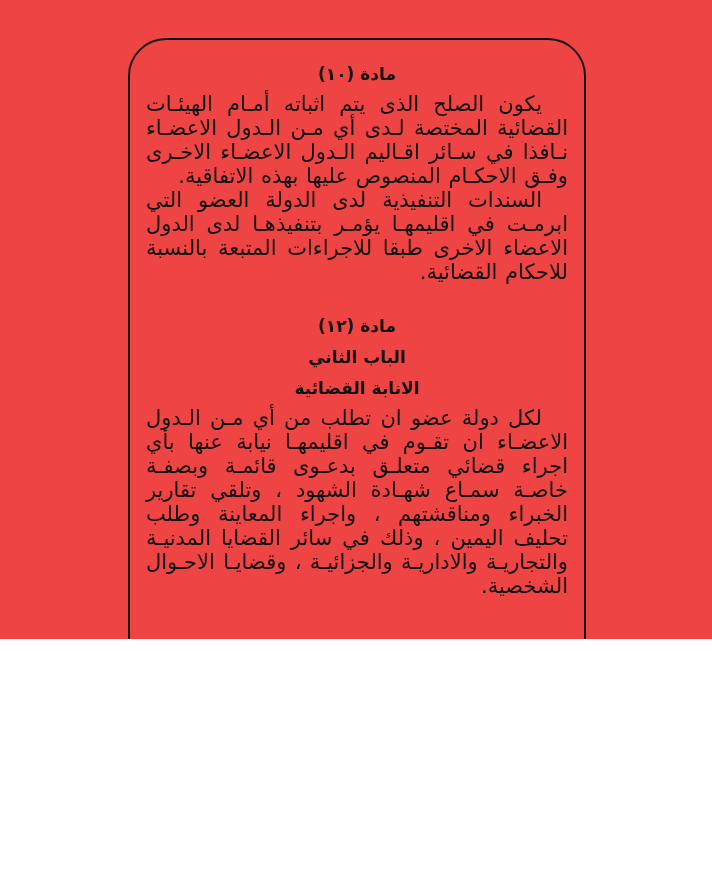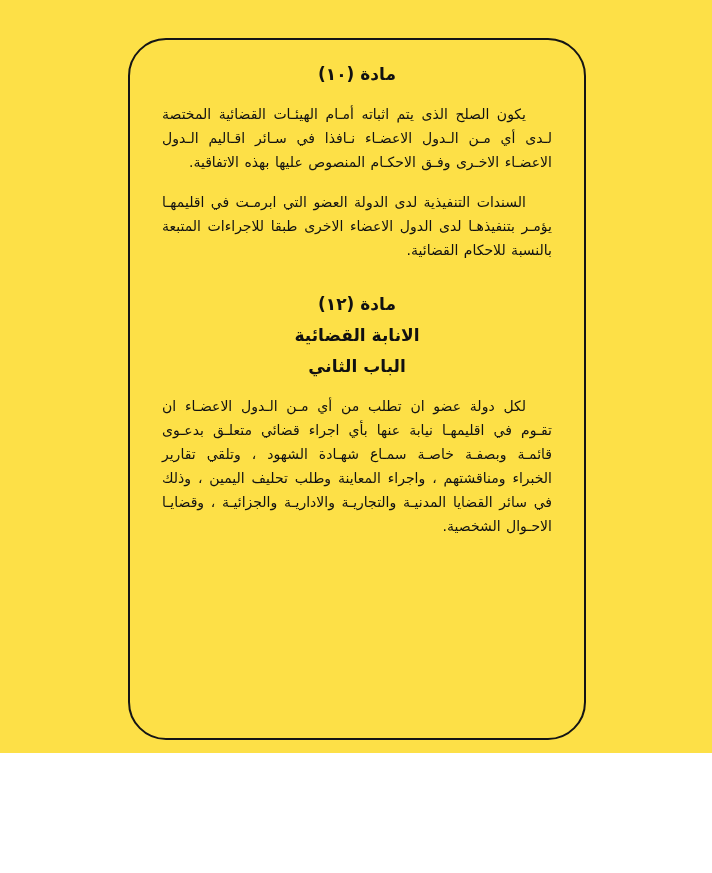--- a/index.html
+++ b/index.html
@@ -6,22 +6,22 @@
     margin: 0;
     padding: 0;
     background: #ffffff;
     width: 712px;
     height: 873px;
     font-family: "DejaVu Sans", sans-serif;
   }
   .scan-page {
     position: relative;
     width: 712px;
-    height: 753px;
-    background: #fde047;
+    height: 639px;
+    background: #ef4444;
     color: #111111;
     overflow: hidden;
   }
   .frame {
     position: absolute;
     left: 128px;
     top: 38px;
     width: 458px;
     height: 702px;
     border: 2.5px solid #151515;
@@ -41,25 +41,25 @@
     margin-top: 2px;
   }
   .stack-title {
     font-weight: bold;
     text-align: center;
     font-size: 17px;
     line-height: 24px;
     margin: 7px 0 6px 0;
   }
   .article-body {
-    font-size: 14px;
+    font-size: 21px;
     line-height: 24px;
     text-align: justify;
     text-indent: 26px;
-    margin: 16px;
+    margin: 0;
     word-spacing: 1px;
   }
   .page-number {
     position: absolute;
     left: 0;
     right: 12px;
     top: 836px;
     text-align: center;
     font-size: 16px;
     color: #111111;
@@ -71,21 +71,21 @@
 <div class="scan-page">
   <div class="frame">
 
     <h2 class="article-title first">مادة (١٠)</h2>
     <p class="article-body">يكون الصلح الذى يتم اثباته أمـام الهيئـات القضائية المختصة  لـدى أي مـن الـدول الاعضـاء نـافذا في سـائر اقـاليم الـدول الاعضـاء الاخـرى  وفـق الاحكـام المنصوص عليها بهذه الاتفاقية.</p>
 
     <p class="article-body">السندات التنفيذية لدى الدولة العضو التي ابرمـت في اقليمهـا  يؤمـر بتنفيذهـا لدى الدول الاعضاء الاخرى طبقا للاجراءات المتبعة  بالنسبة للاحكام القضائية.</p>
 
     <h2 class="article-title">مادة (١٢)</h2>
 
+    <h2 class="stack-title">الباب الثاني</h2>
     <h2 class="stack-title">الانابة القضائية</h2>
-    <h2 class="stack-title">الباب الثاني</h2>
 
     <p class="article-body">لكل دولة عضو ان تطلب من أي مـن الـدول الاعضـاء ان تقـوم في  اقليمهـا نيابة عنها بأي اجراء قضائي متعلـق بدعـوى قائمـة وبصفـة خاصـة  سمـاع شهـادة الشهود ، وتلقي تقارير الخبراء ومناقشتهم ، واجراء المعاينة وطلب تحليف اليمين ، وذلك في سائر القضايا المدنيـة  والتجاريـة والاداريـة والجزائيـة ، وقضايـا الاحـوال الشخصية.</p>
 
   </div>
 
   <div class="page-number">٨</div>
 </div>
 
 </body></html>

